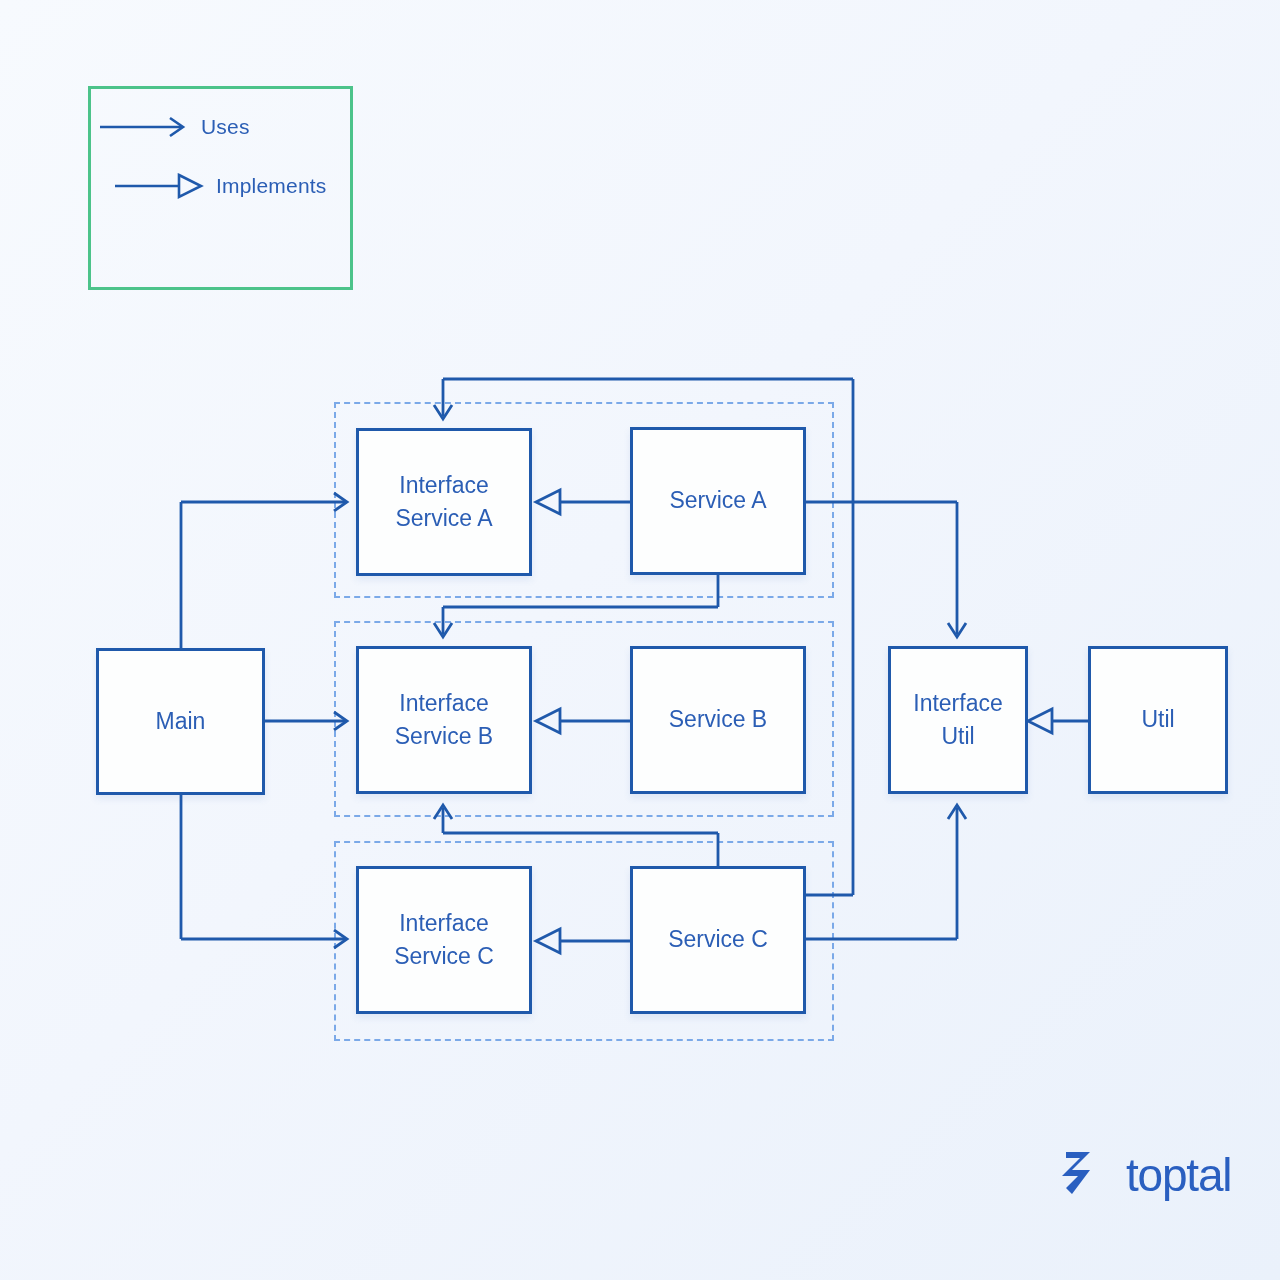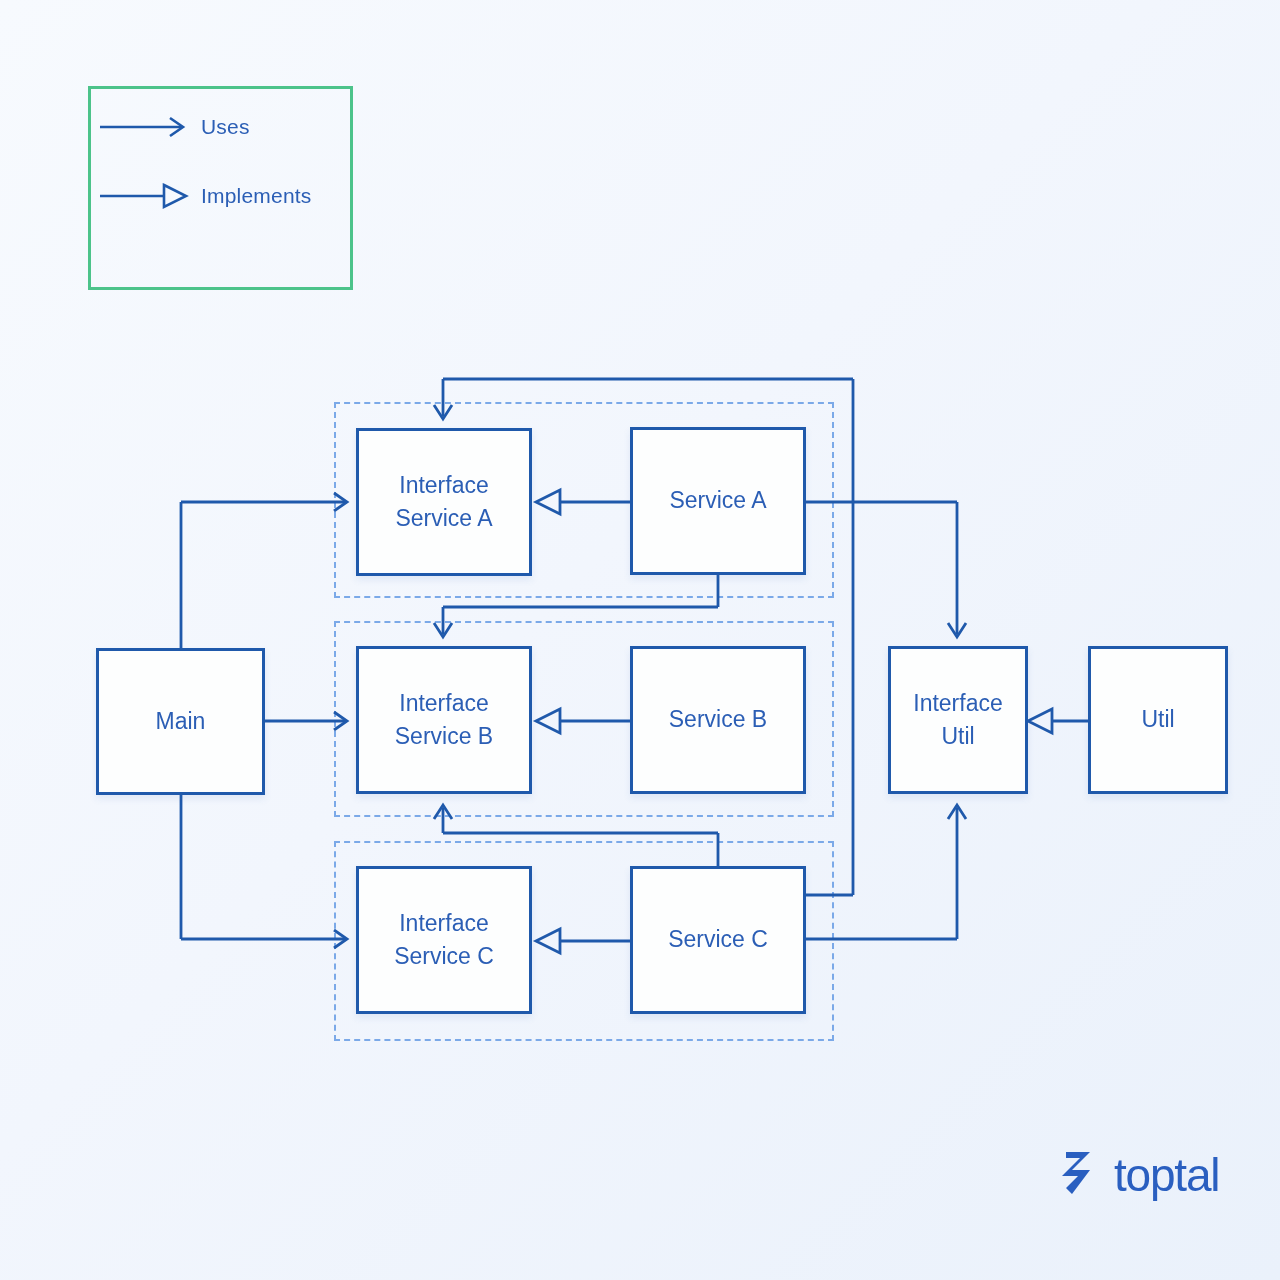--- a/index.html
+++ b/index.html
@@ -31,21 +31,21 @@
   }
   .legend-row {
     position: absolute;
     left: 0;
     width: 100%;
     height: 40px;
     display: flex;
     align-items: center;
   }
   .legend-row.r1 { top: 18px; }
-  .legend-row.r2 { top: 87px; }
+  .legend-row.r2 { top: 77px; padding-left: 15px; }
   .legend-row.r3 { top: 140px; }
   .legend-glyph {
     width: 110px;
     height: 40px;
     display: flex;
     align-items: center;
     justify-content: center;
     flex: 0 0 110px;
   }
   .legend-label {
@@ -86,21 +86,21 @@
     height: 1280px;
     pointer-events: none;
   }
   
   .logo {
     position: absolute;
     left: 1060px;
     top: 1148px;
     display: flex;
     align-items: flex-start;
-    gap: 8px;
+    gap: 20px;
   }
   .logo-word {
     font-size: 46px;
     color: #2a5fc0;
     letter-spacing: -1.2px;
     font-family: "Liberation Sans", sans-serif;
   }
 </style>
 </head>
 <body>

